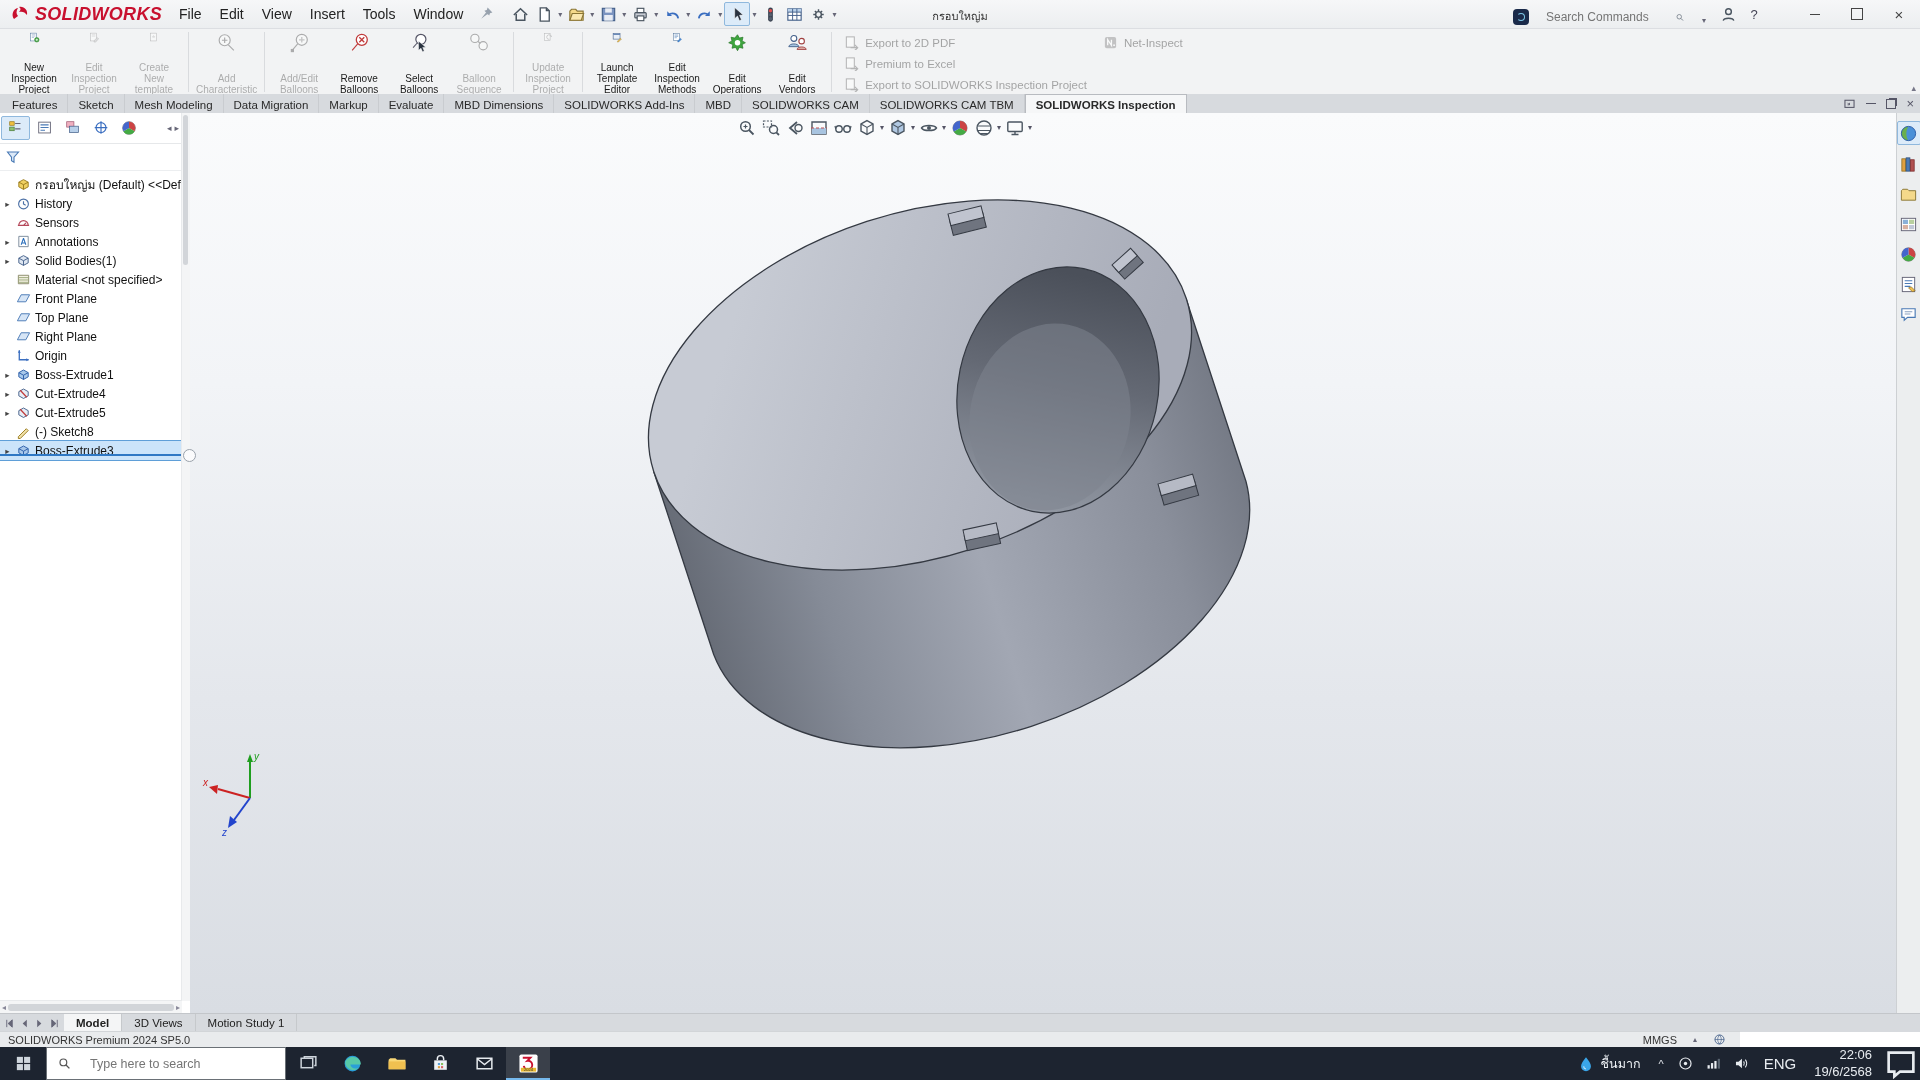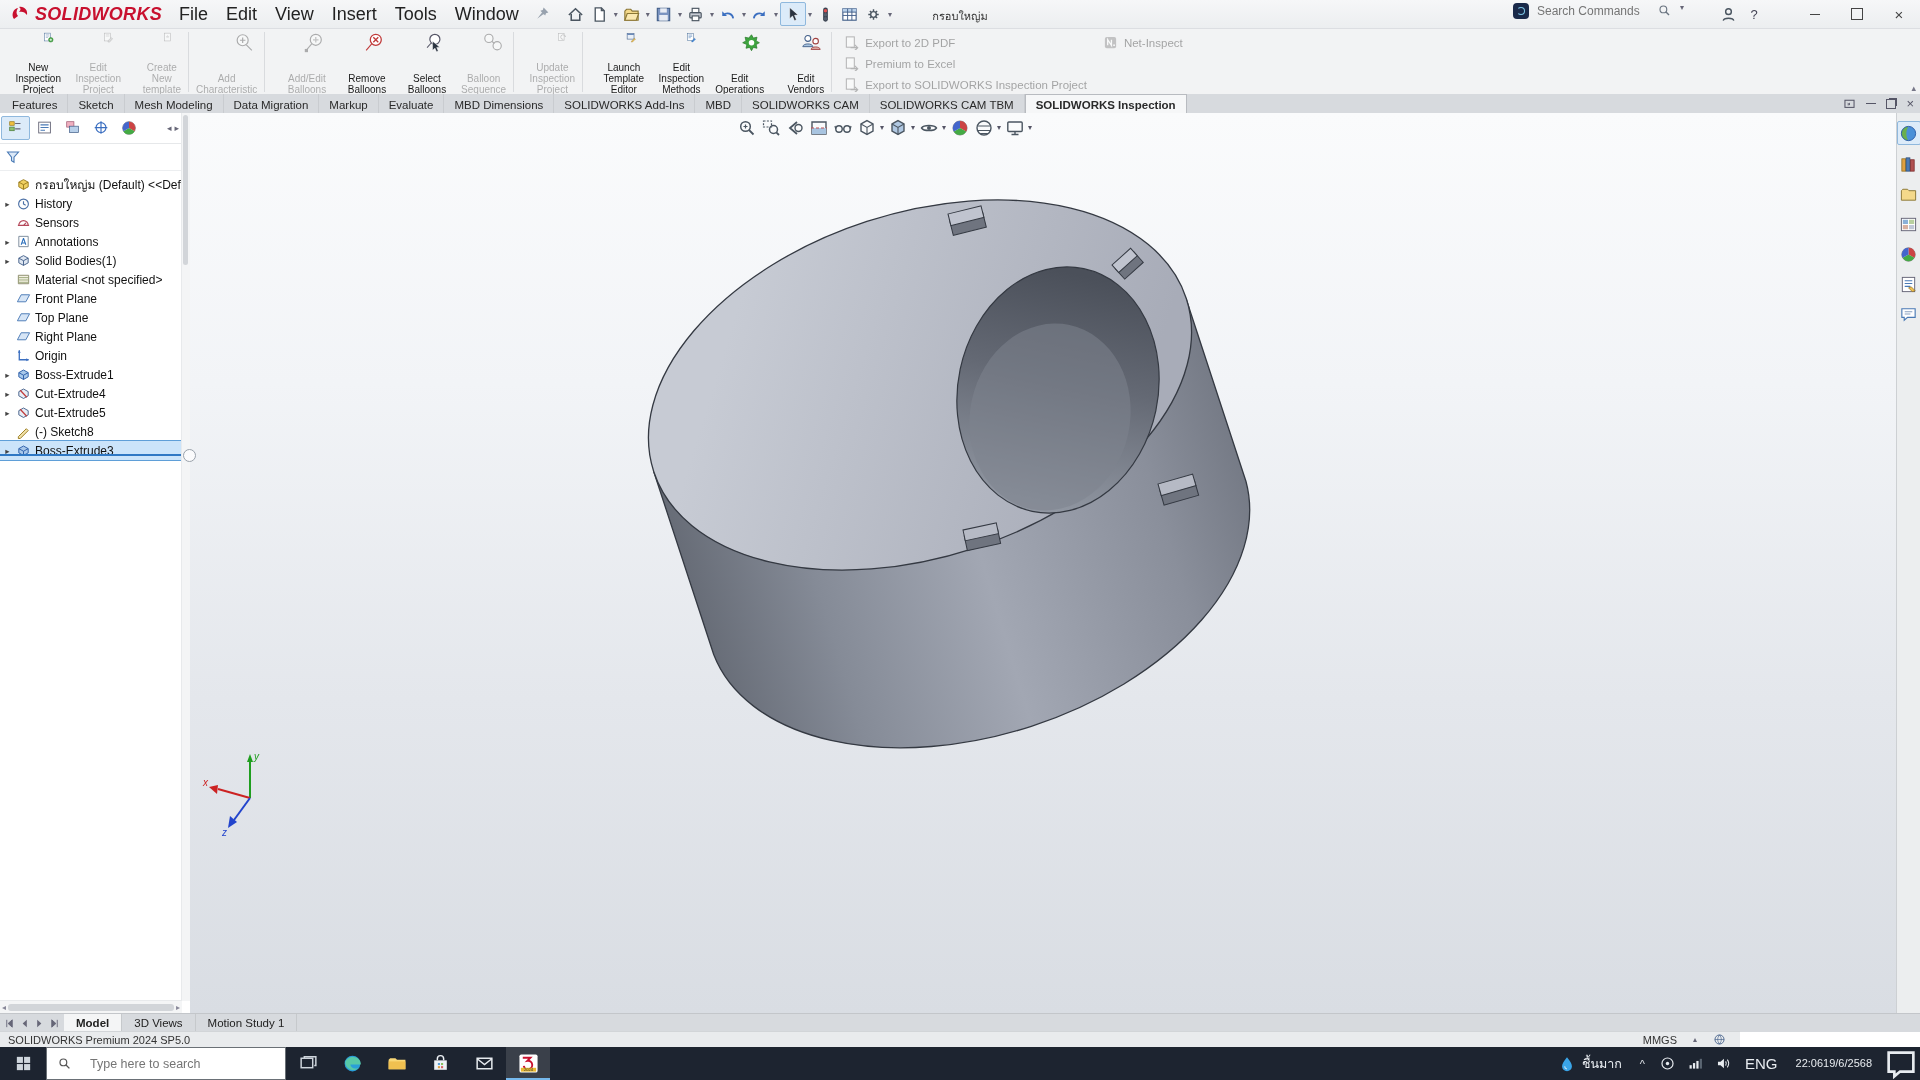--- a/index.html
+++ b/index.html
@@ -5,43 +5,43 @@
   html,body{margin:0;padding:0}
   body{position:relative;width:1920px;height:1080px;overflow:hidden;background:#fff;
        font-family:"Liberation Sans","DejaVu Sans",sans-serif;font-size:12px;color:#222}
   svg{display:block}
 
   
   .menubar{position:absolute;left:0;top:0;width:1920px;height:28px;display:flex;align-items:center;
            background:linear-gradient(#f6f7f8,#eceef0);border-bottom:1px solid #dcdee2;z-index:8}
   .logo{display:flex;align-items:center;gap:5px;padding:0 8px 0 10px}
   .logo-text{color:#c8102e;font-weight:700;font-style:italic;font-size:18px;letter-spacing:.3px}
-  .menu-item{padding:4px 9px;font-size:18px;color:#222}
+  .menu-item{padding:4px 9px;font-size:14px;color:#222}
   .mb-pin{margin:0 6px}
   .tool-group{display:flex;align-items:center;margin-left:8px}
   .tbtn{width:24px;height:22px;display:flex;align-items:center;justify-content:center;border-radius:2px}
   .tbtn svg{width:19px;height:19px}
   .tbtn.sel{background:#dcebf9;border:1px solid #8fb8dd}
   .tcaret{font-size:8px;color:#667;padding:0 2px}
   .mb-title{position:absolute;left:760px;top:7px;width:400px;text-align:center;font-size:11px;color:#333}
   .mb-right{margin-left:auto;display:flex;align-items:center;gap:2px}
-  .search-cmd{display:flex;align-items:flex-start;gap:6px;width:195px;height:22px;padding:0 6px}
+  .search-cmd{display:flex;align-items:flex-end;gap:15px;width:195px;height:22px;padding:0 6px}
   .search-cmd input{border:0;background:transparent;outline:0;font-size:12px;color:#555;width:112px;font-family:inherit}
   .compass{width:16px;height:16px;border-radius:4px;background:#1a2a4a;position:relative;flex:none}
   .compass::after{content:"";position:absolute;inset:4px;border-radius:50%;border:1.5px solid #7ec8e8;border-left-color:transparent}
   .winbtns{display:flex;margin-left:26px}
   .wbtn{width:42px;height:27px;display:flex;align-items:center;justify-content:center;color:#444}
   .minbar{width:10px;height:0;border-bottom:1.6px solid #444}
   .maxbox{width:10px;height:10px;border:1.6px solid #444}
   .wbtn.close{font-size:15px}
 
   
   .ribbon{position:absolute;left:0;top:28px;width:1920px;height:66px;background:#f2f3f4;
           border-bottom:1px solid #d6d8db;display:flex;align-items:stretch;padding:1px 2px 0 4px}
-  .rbtn{min-width:54px;padding:3px 3px 0;display:flex;flex-direction:column;align-items:flex-end;gap:19px}
+  .rbtn{min-width:54px;padding:3px 3px 0;display:flex;flex-direction:column;align-items:center;gap:19px}
   .rbtn svg{width:25px;height:25px}
   .rbtn .lbl{font-size:10px;line-height:1.1;text-align:center;white-space:pre-line;color:#1a1a1a}
   .rbtn.dis{opacity:.45;filter:grayscale(1)}
   .rbtn.dis .lbl{color:#555}
   .rsep{width:1px;background:#d9dbde;margin:3px 4px}
   .excol{display:flex;flex-direction:column;gap:4px;padding:5px 8px 0}
   .exbtn{display:flex;align-items:center;gap:6px;height:17px;opacity:.5;filter:grayscale(1)}
   .exbtn svg{width:15px;height:15px;flex:none}
   .exbtn .xlbl{font-size:11.5px;color:#555;white-space:nowrap}
   .ribbon-collapse{position:absolute;right:10px;bottom:2px;font-size:9px;color:#778}
@@ -118,21 +118,21 @@
   .tk-btn{width:44px;display:flex;align-items:center;justify-content:center}
   .tk-btn svg{width:21px;height:21px}
   .tk-btn.active{background:rgba(255,255,255,.13);box-shadow:inset 0 -2px 0 #76b9ed}
   .tk-tray{margin-left:auto;display:flex;align-items:center}
   .tk-weather{display:flex;align-items:center;gap:6px;padding:0 10px;font-size:12.5px;color:#eef2f6}
   .tk-weather svg{width:18px;height:18px}
   .tk-chev{padding:0 8px;font-size:11px;color:#dfe3e8}
   .tk-ico{width:28px;display:flex;align-items:center;justify-content:center}
   .tk-ico svg{width:17px;height:17px}
   .tk-lang{padding:0 8px;font-size:15px}
-  .tk-clock{display:flex;flex-direction:row;align-items:flex-end;font-size:11px;line-height:1.25;padding:0 10px}
+  .tk-clock{display:flex;flex-direction:column;align-items:flex-end;font-size:13px;line-height:1.25;padding:0 10px}
   .tk-notif{width:38px;display:flex;align-items:center;justify-content:center}
 </style>
 </head>
 <body>
 
 <svg width="0" height="0" style="position:absolute" aria-hidden="true">
 <defs>
 
   <g id="i-part">
         <path d="M3 5.5 8 2.8l5 2.7v5l-5 2.7-5-2.7z" fill="#f0d060" stroke="#9a7b1c"></path>

